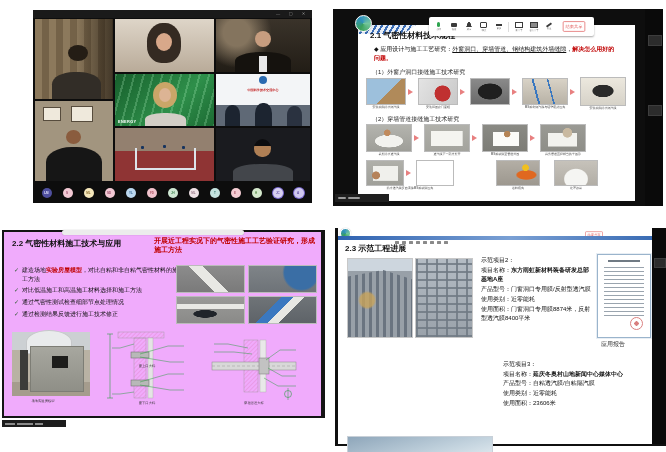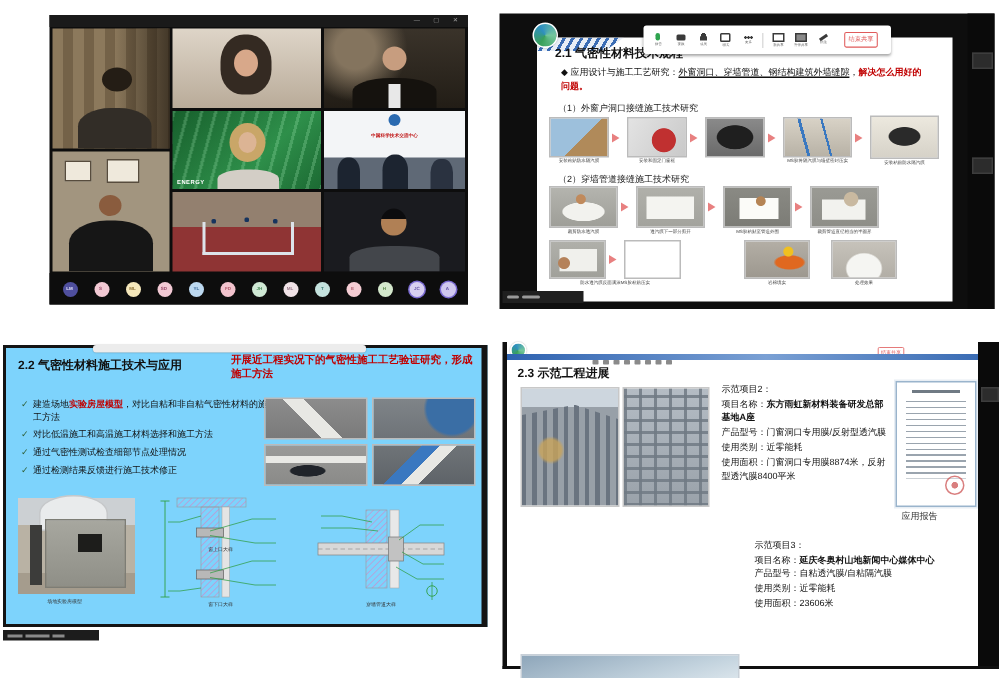--- a/index.html
+++ b/index.html
@@ -79,21 +79,21 @@
   .i-mon{width:6px;height:4px;border:1px solid #3a3a3a;}
   .i-mon2{width:6px;height:4px;border:1px solid #3a3a3a;background:#8a8a8a;}
   .i-pen{width:6px;height:2px;background:#3a3a3a;transform:rotate(-35deg);}
   .tsep{width:1px;height:10px;background:#ddd;}
   .endshare{border:1px solid #e05a5a;color:#e05a5a;border-radius:2px;padding:2px 3px;font-size:6px;transform:scale(.7);white-space:nowrap;background:#fff;}
   .minfo .dash,.sharechip .dash{display:inline-block;height:2px;border-radius:1px;}
   .s21-bullet{position:absolute;font-size:6px;line-height:1.55;color:#111;}
 
   
   .p3{left:2px;top:228px;width:327px;height:200px;background:#fff;}
-  .s22{left:0;top:2px;width:317px;height:184px;border:2px solid #141414;border-right-width:4px;background:#7dd3fc;}
+  .s22{left:0;top:2px;width:317px;height:184px;border:2px solid #141414;border-right-width:4px;background:#f0abfc;}
   .tbfrag{position:absolute;left:58px;top:-2px;width:182px;height:5px;background:#ececec;border-radius:2px;box-shadow:0 0 1px rgba(0,0,0,.4);}
   .h22{position:absolute;font-size:7px;font-weight:bold;color:#c00000;line-height:1.35;}
   .b22{display:flex;gap:3px;font-size:6px;line-height:1.45;color:#111;margin-bottom:3px;}
   .chk{color:#2e5d32;flex:0 0 auto;}
   .pgrid{position:absolute;display:grid;grid-template-columns:69px 69px;grid-auto-rows:28px;gap:3px;}
   .chip3{position:absolute;left:0;top:192px;width:58px;height:7px;background:#1c1c1c;display:flex;align-items:center;gap:2px;padding:0 3px;}
   .house{background:linear-gradient(180deg,#ccd0d3 0 28%,#b9b2a4 28% 78%,#a59c8d 78% 100%);}
   .tank{position:absolute;border-radius:50% 50% 0 0;background:#e9ebec;border:0.5px solid #c6c8ca;}
   .hbody{position:absolute;background:linear-gradient(180deg,#a7a79f,#8f8f87);border:0.5px solid #7d7d75;}
   .hwin{position:absolute;background:#1d1d1b;}

